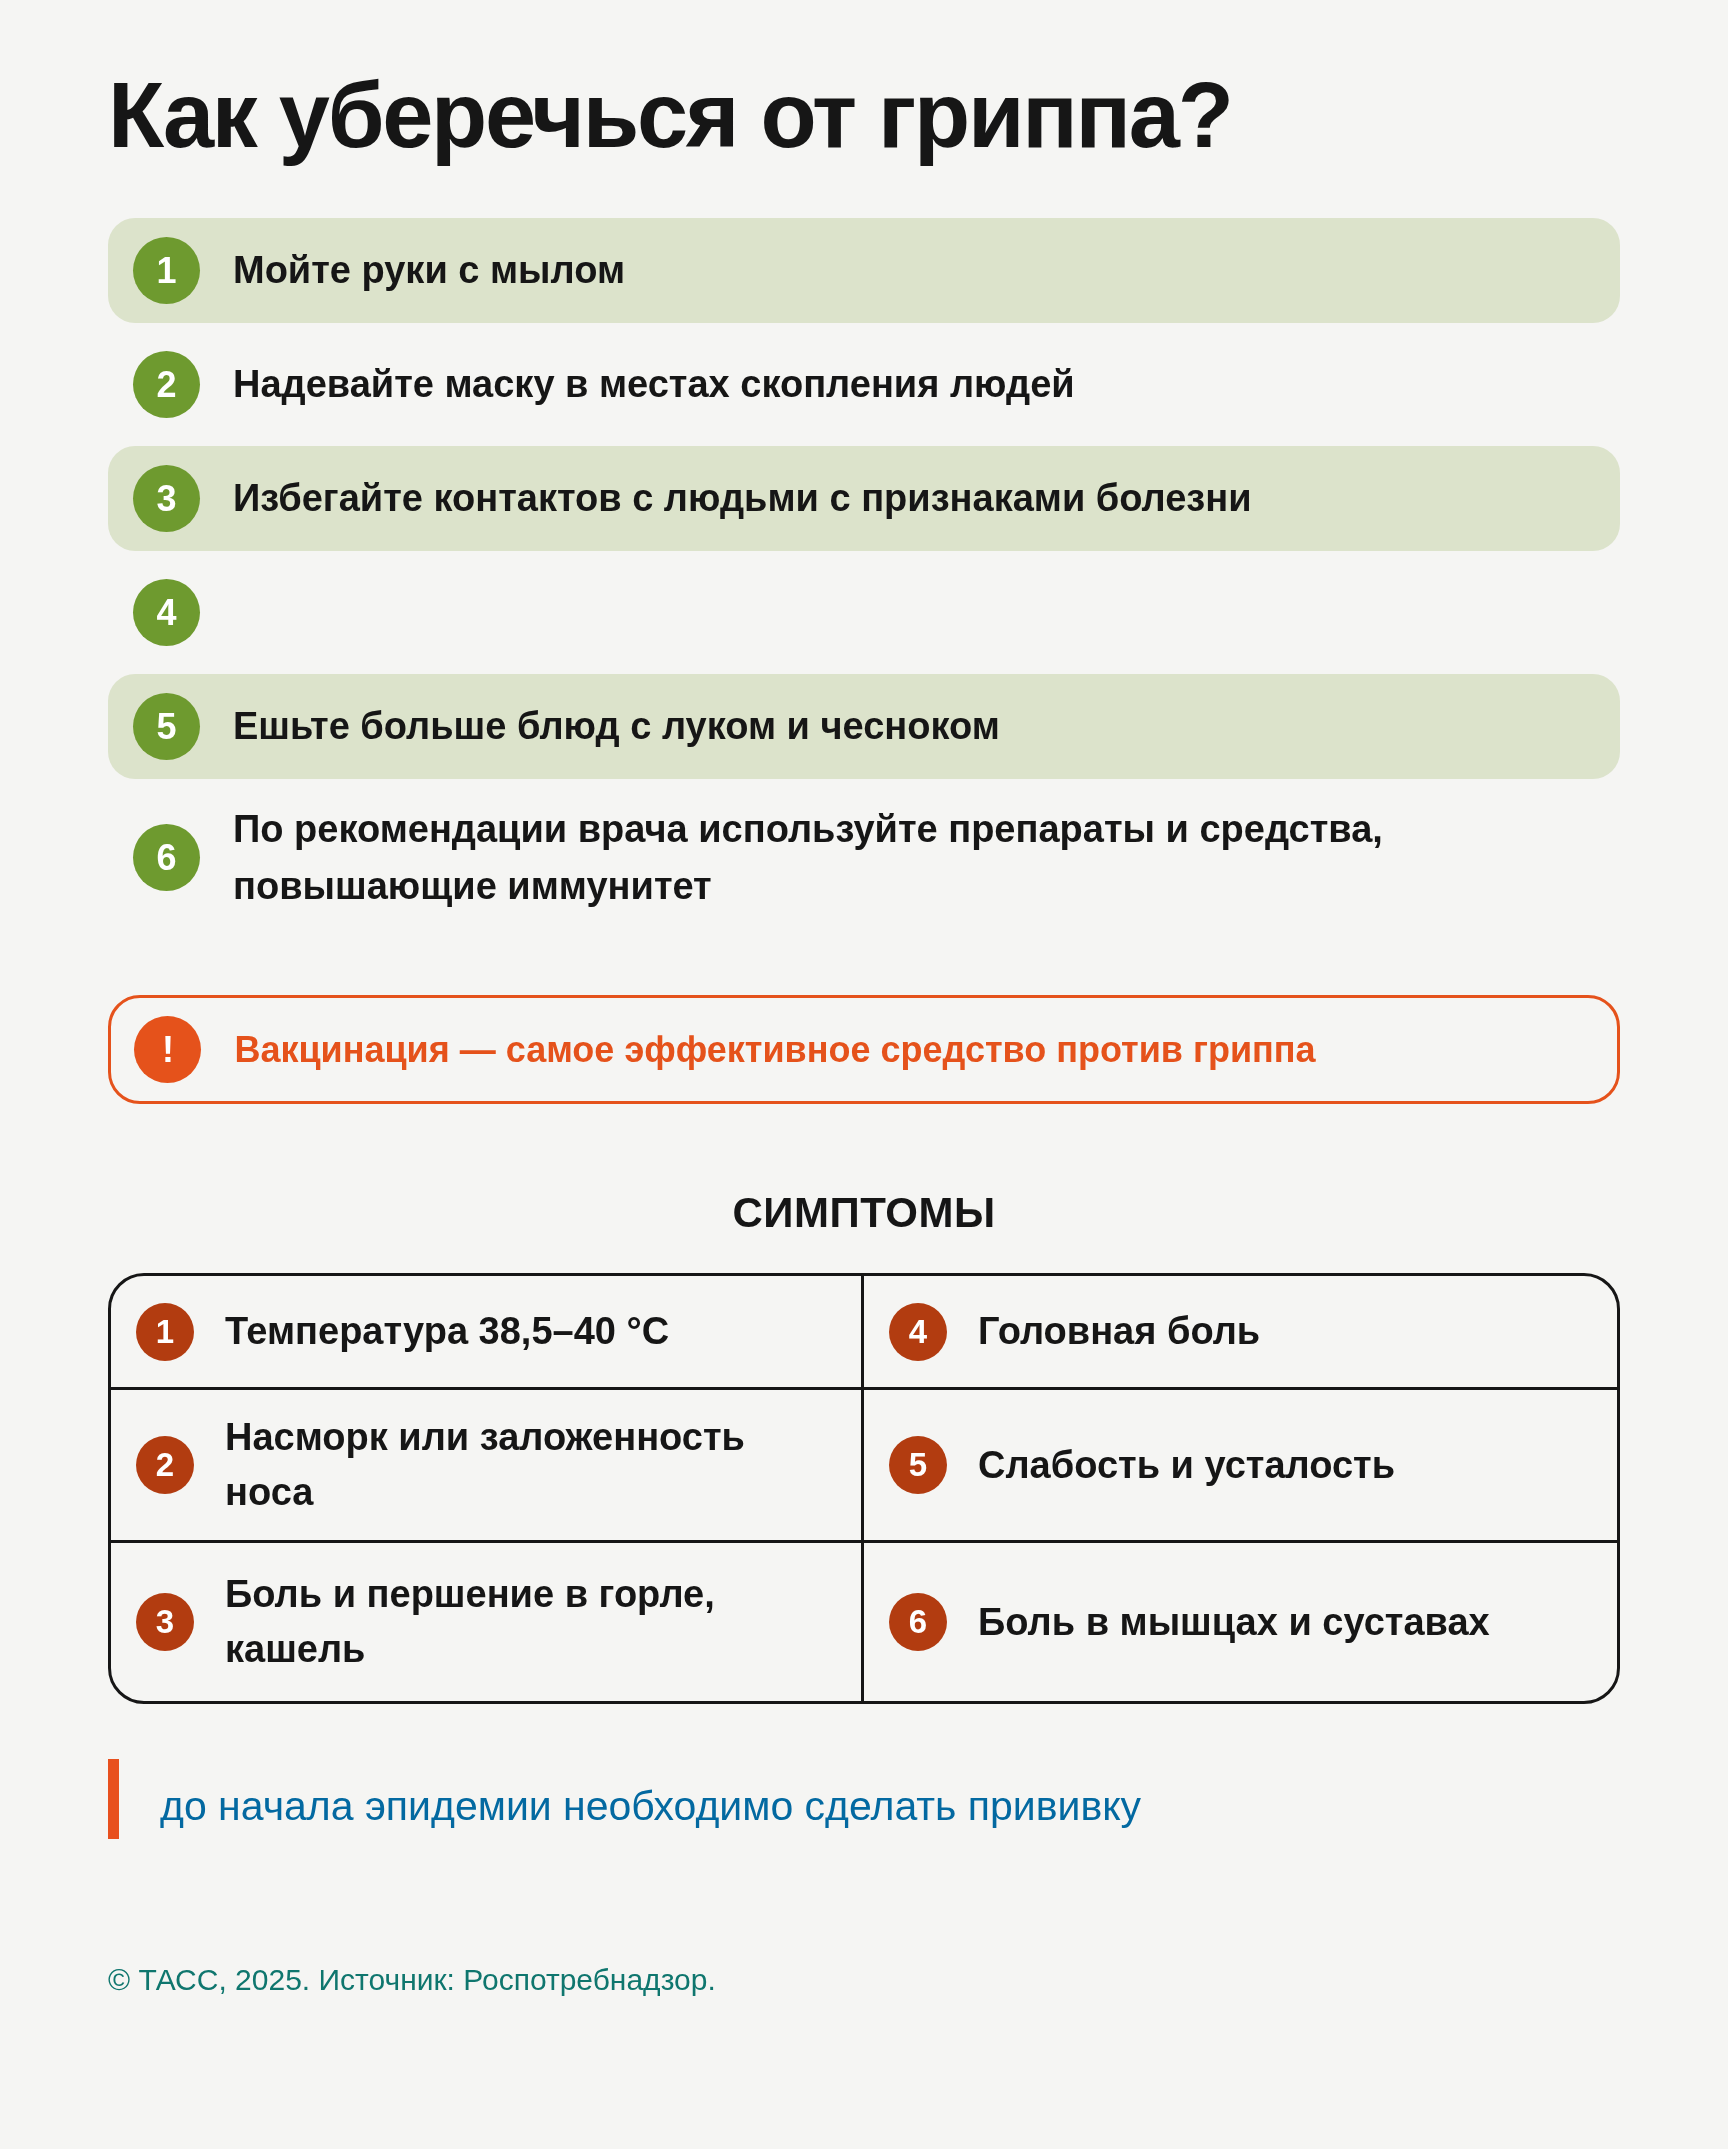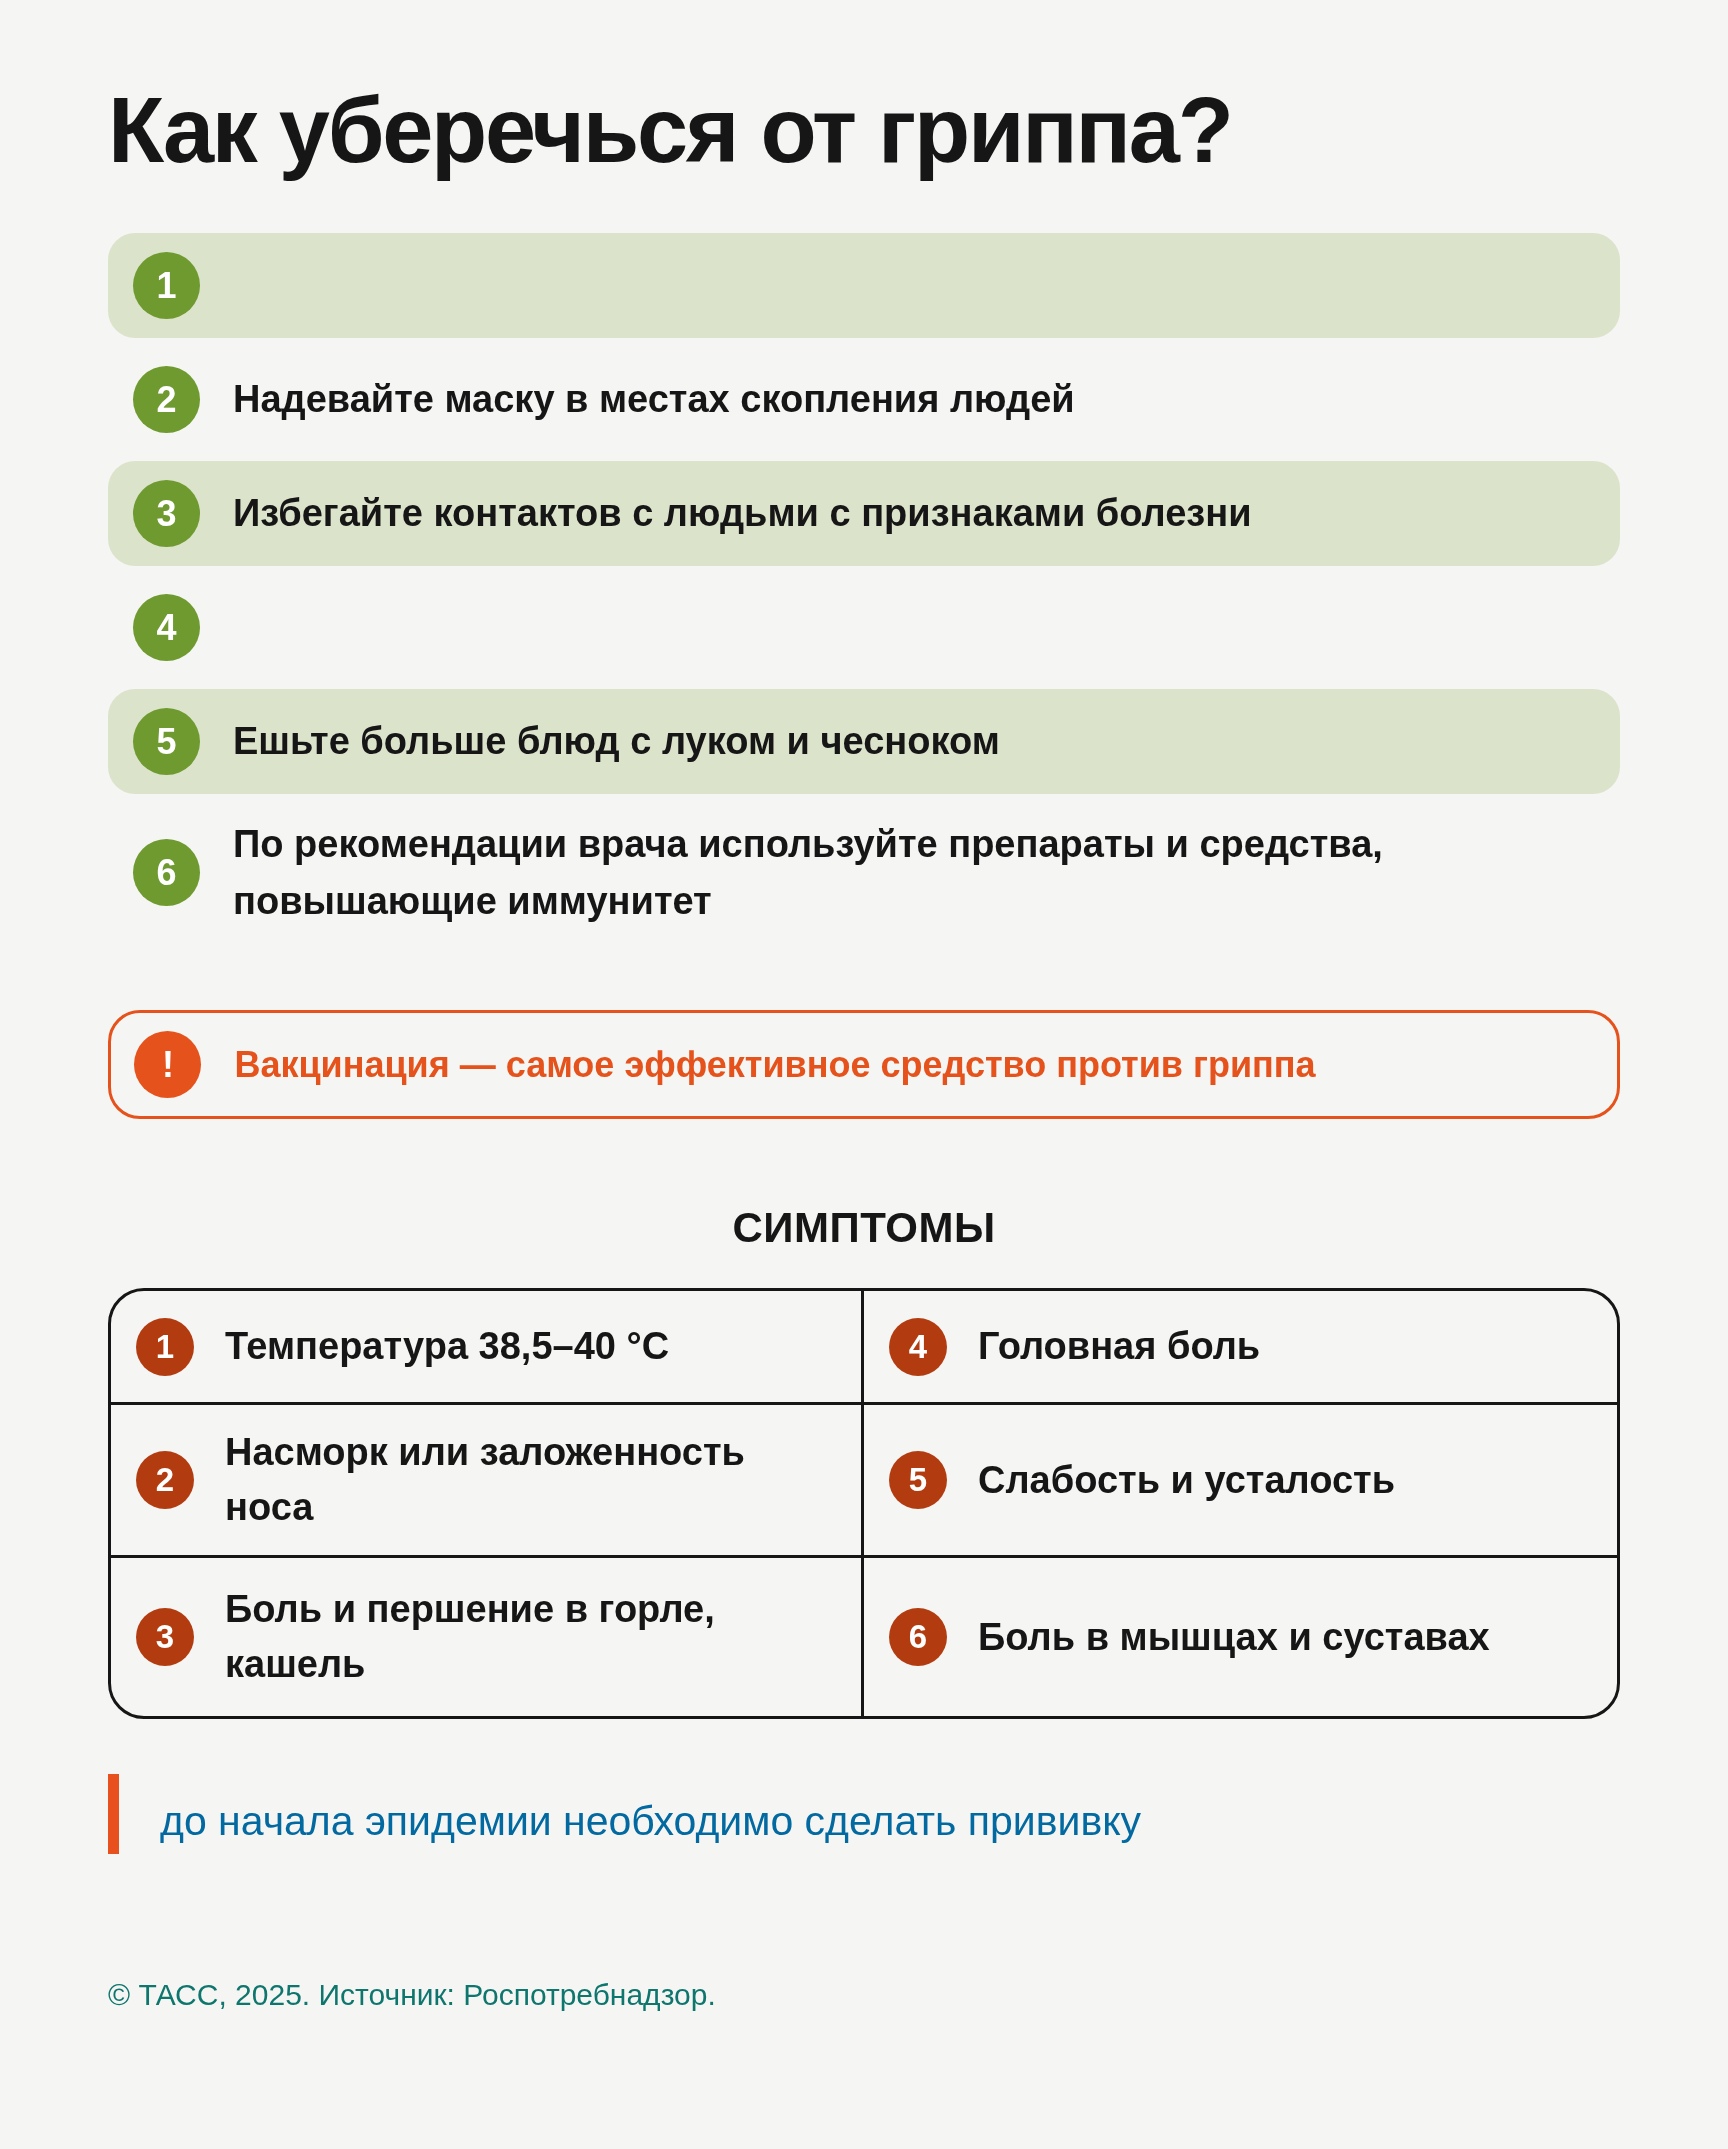--- a/index.html
+++ b/index.html
@@ -10,21 +10,20 @@
     background: #f5f5f3;
     font-family: "Liberation Sans", sans-serif;
     color: #191919;
     overflow: hidden;
   }
 
   .page {
     width: 1728px;
     height: 1876px;
     padding: 0 108px;
-    margin-top: 15px;
   }
 
   
   .title {
     padding-top: 65px;
     font-size: 92px;
     font-weight: 700;
     letter-spacing: -2.3px;
     color: #161616;
     line-height: 1.1;
@@ -158,20 +157,21 @@
 <body>
 
 <div class="page">
 
   <h1 class="title">Как уберечься от гриппа?</h1>
 
   <div class="tips-list">
 
     <div class="tip-row pill">
       <span class="num-circle green">1</span>
+      <span class="tip-text">Мойте руки с мылом</span>
     </div>
 
     <div class="tip-row">
       <span class="num-circle green">2</span>
       <span class="tip-text">Надевайте маску в местах скопления людей</span>
     </div>
 
     <div class="tip-row pill">
       <span class="num-circle green">3</span>
       <span class="tip-text">Избегайте контактов с людьми с признаками болезни</span>

